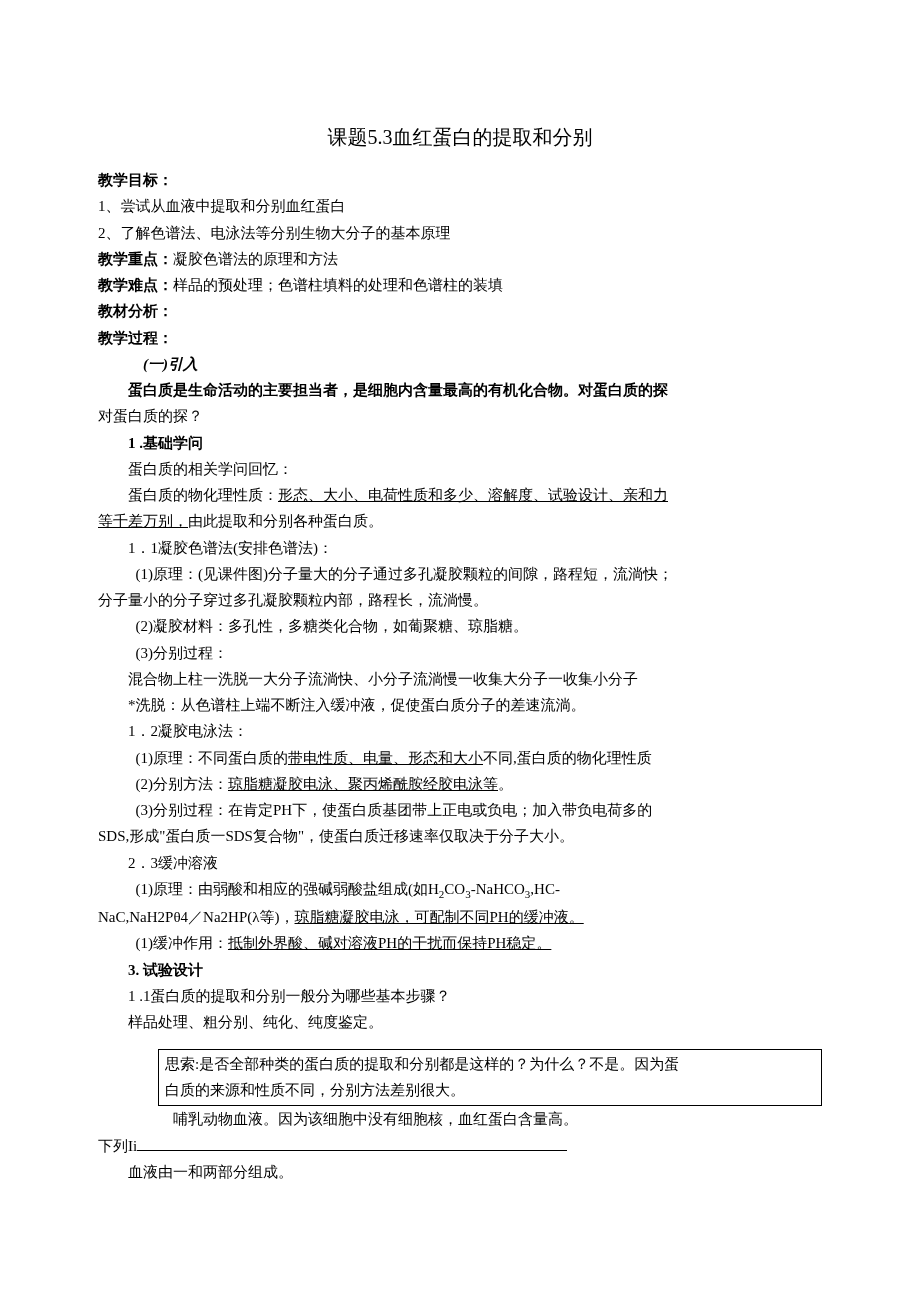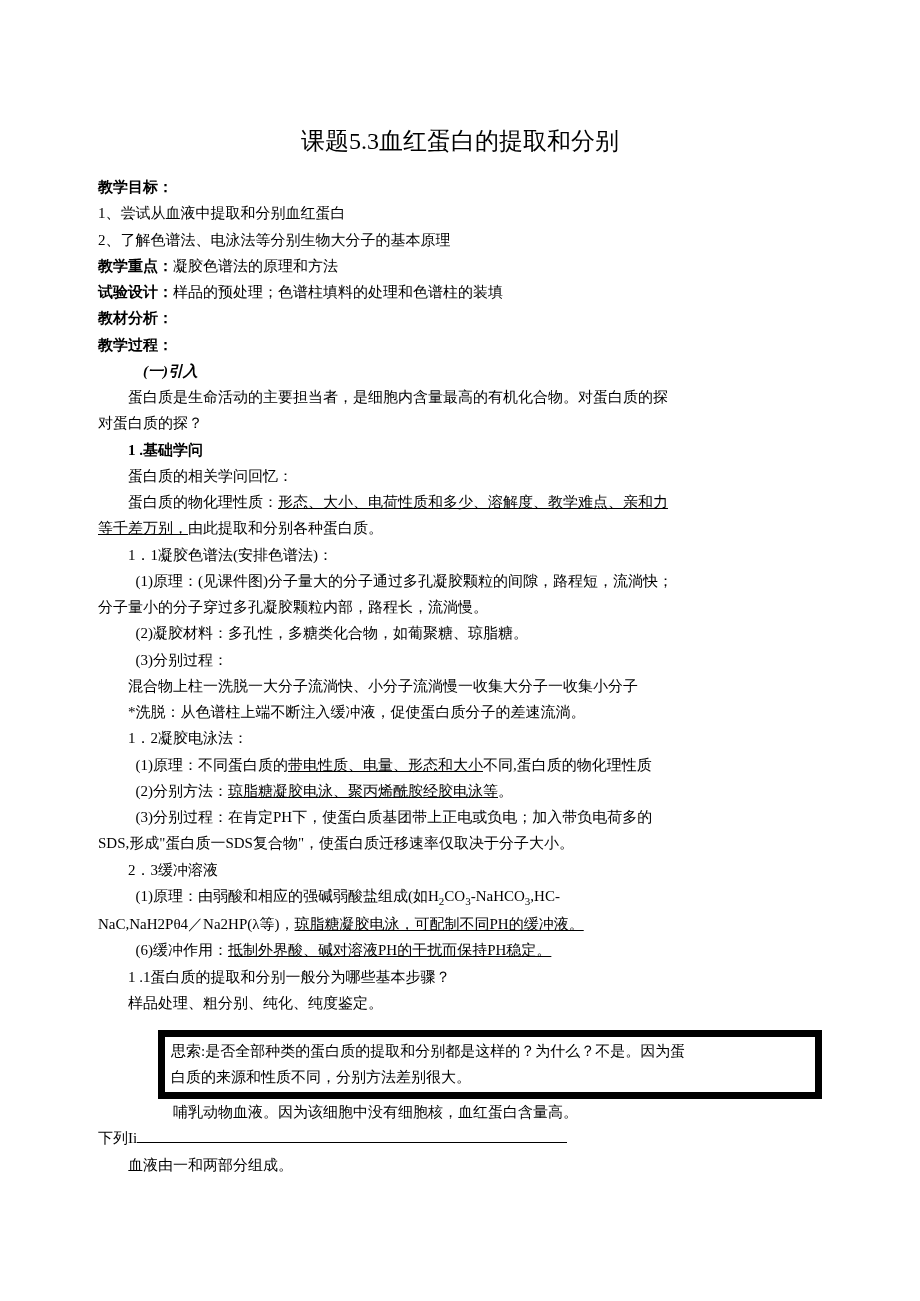--- a/index.html
+++ b/index.html
@@ -10,38 +10,38 @@
     width: 920px;
   }
   .page {
     padding: 120px 98px 60px 98px;
     color: #000000;
     font-size: 15px;
     line-height: 1.75;
   }
   .title {
     text-align: center;
-    font-size: 24px;
+    font-size: 20px;
     font-weight: normal;
     margin-bottom: 12px;
   }
   .section-head {
     font-weight: bold;
     margin-top: 2px;
   }
   .indent1 { text-indent: 2em; }
   .indent3 { text-indent: 2.5em; }
   .bold { font-weight: bold; }
   .para { margin: 0; }
-  .after-title { text-align: justify; }
+  .after-title { text-align: justify; font-weight: bold; }
   u { text-decoration: underline; }
   .box {
     margin-left: 4em;
     margin-right: 0;
-    border: 7px solid #000000;
+    border: 1px solid #000000;
     padding: 2px 6px;
     line-height: 1.7;
   }
   .blank-line {
     display: inline-block;
     border-bottom: 1px solid #000;
     width: 430px;
     height: 1em;
     vertical-align: baseline;
   }
@@ -56,35 +56,35 @@
 
   <div class="para section-head">教学目标：</div>
   <div class="para">1、尝试从血液中提取和分别血红蛋白</div>
   <div class="para">2、了解色谱法、电泳法等分别生物大分子的基本原理</div>
 
   <div class="para">
     <span class="bold">教学重点：</span><span>凝胶色谱法的原理和方法</span>
   </div>
 
   <div class="para">
-    <span class="bold">试验设计：</span><span>样品的预处理；色谱柱填料的处理和色谱柱的装填</span>
+    <span class="bold">教学难点：</span><span>样品的预处理；色谱柱填料的处理和色谱柱的装填</span>
   </div>
 
   <div class="para section-head">教材分析：</div>
   <div class="para section-head">教学过程：</div>
 
   <div class="para bold" style="text-indent:3em;font-style:italic;">(一)引入</div>
   <div class="para indent1 after-title">蛋白质是生命活动的主要担当者，是细胞内含量最高的有机化合物。对蛋白质的探</div>
   <div class="para">对蛋白质的探？</div>
 
 
   <div class="para bold indent1">1 .基础学问</div>
   <div class="para indent1">蛋白质的相关学问回忆：</div>
   <div class="para indent1">
-    <span>蛋白质的物化理性质：</span><u>形态、大小、电荷性质和多少、溶解度、教学难点、亲和力</u>
+    <span>蛋白质的物化理性质：</span><u>形态、大小、电荷性质和多少、溶解度、试验设计、亲和力</u>
   </div>
   <div class="para">
     <u>等千差万别，</u><span>由此提取和分别各种蛋白质。</span>
   </div>
 
   <div class="para indent1">1．1凝胶色谱法(安排色谱法)：</div>
   <div class="para indent3">(1)原理：(见课件图)分子量大的分子通过多孔凝胶颗粒的间隙，路程短，流淌快；</div>
   <div class="para">分子量小的分子穿过多孔凝胶颗粒内部，路程长，流淌慢。</div>
   <div class="para indent3">(2)凝胶材料：多孔性，多糖类化合物，如葡聚糖、琼脂糖。</div>
   <div class="para indent3">(3)分别过程：</div>
@@ -102,23 +102,24 @@
   <div class="para">SDS,形成"蛋白质一SDS复合物"，使蛋白质迁移速率仅取决于分子大小。</div>
 
   <div class="para indent1">2．3缓冲溶液</div>
   <div class="para indent3">
     <span>(1)原理：由弱酸和相应的强碱弱酸盐组成(如H</span><span class="sub">2</span><span>CO</span><span class="sub">3</span><span>-NaHCO</span><span class="sub">3</span><span>,HC-</span>
   </div>
   <div class="para">
     <span>NaC,NaH2Pθ4／Na2HP(λ等)，</span><u>琼脂糖凝胶电泳，可配制不同PH的缓冲液。</u>
   </div>
   <div class="para indent3">
-    <span>(6)缓冲作用：</span><u>抵制外界酸、碱对溶液PH的干扰而保持PH稳定。</u>
+    <span>(1)缓冲作用：</span><u>抵制外界酸、碱对溶液PH的干扰而保持PH稳定。</u>
   </div>
 
+  <div class="para bold indent1">3. 试验设计</div>
   <div class="para indent1">1 .1蛋白质的提取和分别一般分为哪些基本步骤？</div>
   <div class="para indent1">样品处理、粗分别、纯化、纯度鉴定。</div>
 
   <div style="height:14px;"></div>
 
   <div class="box">
     <div>思索:是否全部种类的蛋白质的提取和分别都是这样的？为什么？不是。因为蛋</div>
     <div>白质的来源和性质不同，分别方法差别很大。</div>
   </div>
 

